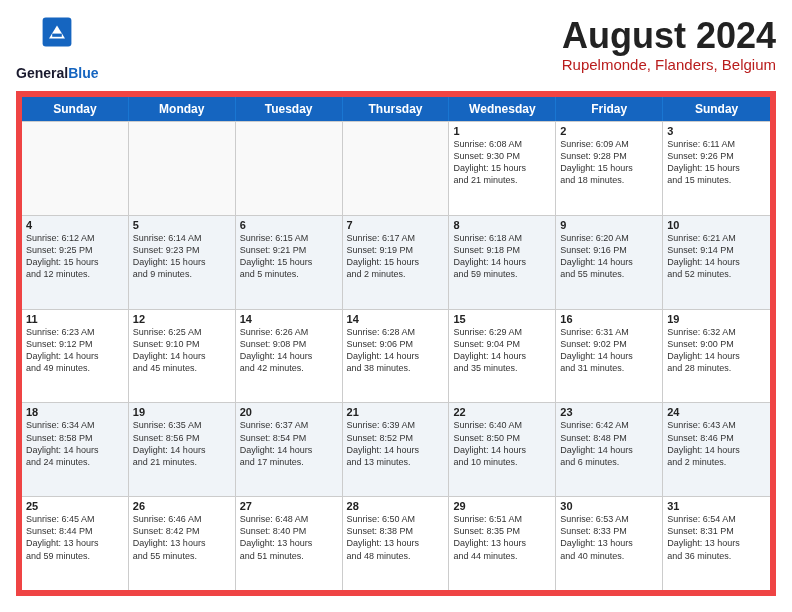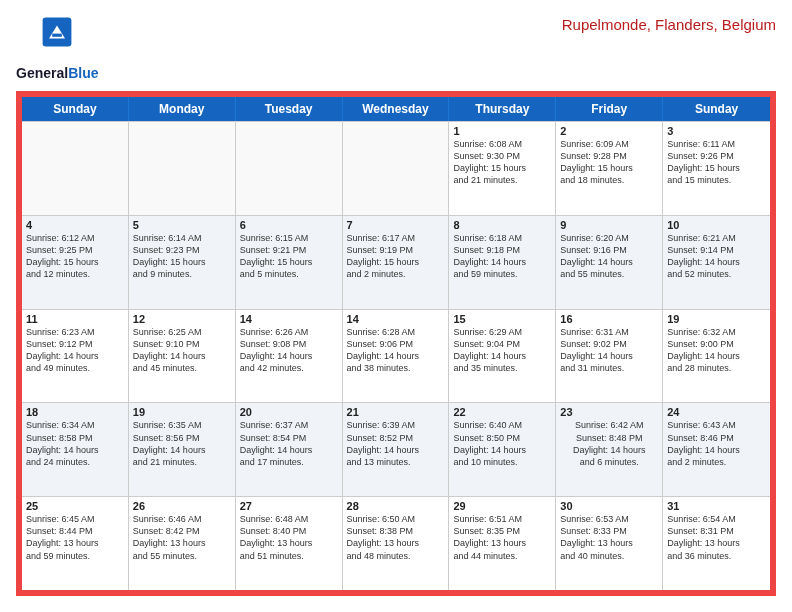--- a/index.html
+++ b/index.html
@@ -110,31 +110,32 @@
         <rect x="2" y="2" width="36" height="36" rx="4" fill="#1565c0"></rect>
         <polygon points="10,28 20,12 30,28" fill="white"></polygon>
         <rect x="14" y="22" width="12" height="4" fill="#1565c0"></rect>
       </svg>
       <div>
         <div style="font-size:14px;font-weight:bold;color:#1a1a2e;">General<span style="color:#1565c0;">Blue</span></div>
         <div style="font-size:10px;color:#555;"></div>
       </div>
     </div>
     <div class="title-area">
+      <div class="month-title">August 2024</div>
       <div class="subtitle">Rupelmonde, Flanders, Belgium</div>
     </div>
   </div>
 
   <div class="calendar">
     <div class="cal-header">
     <div class="cal-header-cell">Sunday</div>
         <div class="cal-header-cell">Monday</div>
         <div class="cal-header-cell">Tuesday</div>
+        <div class="cal-header-cell">Thursday</div>
         <div class="cal-header-cell">Wednesday</div>
-        <div class="cal-header-cell">Thursday</div>
         <div class="cal-header-cell">Friday</div>
         <div class="cal-header-cell">Sunday</div>
       </div>
     <div class="cal-body">
     <div class="cal-row">
           <div class="cal-cell empty"></div>
           <div class="cal-cell empty"></div>
           <div class="cal-cell empty"></div>
           <div class="cal-cell empty"></div>
           <div class="cal-cell">
@@ -292,21 +293,21 @@
           </div>
           <div class="cal-cell alt-row">
             <div class="day-num">22</div>
             <div class="cell-text" style="white-space: pre-line;">Sunrise: 6:40 AM
 Sunset: 8:50 PM
 Daylight: 14 hours
 and 10 minutes.</div>
           </div>
           <div class="cal-cell alt-row">
             <div class="day-num">23</div>
-            <div class="cell-text" style="white-space: pre-line; text-align: center;">Sunrise: 6:42 AM
+            <div class="cell-text" style="white-space: pre-line;">Sunrise: 6:42 AM
 Sunset: 8:48 PM
 Daylight: 14 hours
 and 6 minutes.</div>
           </div>
           <div class="cal-cell alt-row">
             <div class="day-num">24</div>
             <div class="cell-text" style="white-space: pre-line;">Sunrise: 6:43 AM
 Sunset: 8:46 PM
 Daylight: 14 hours
 and 2 minutes.</div>

